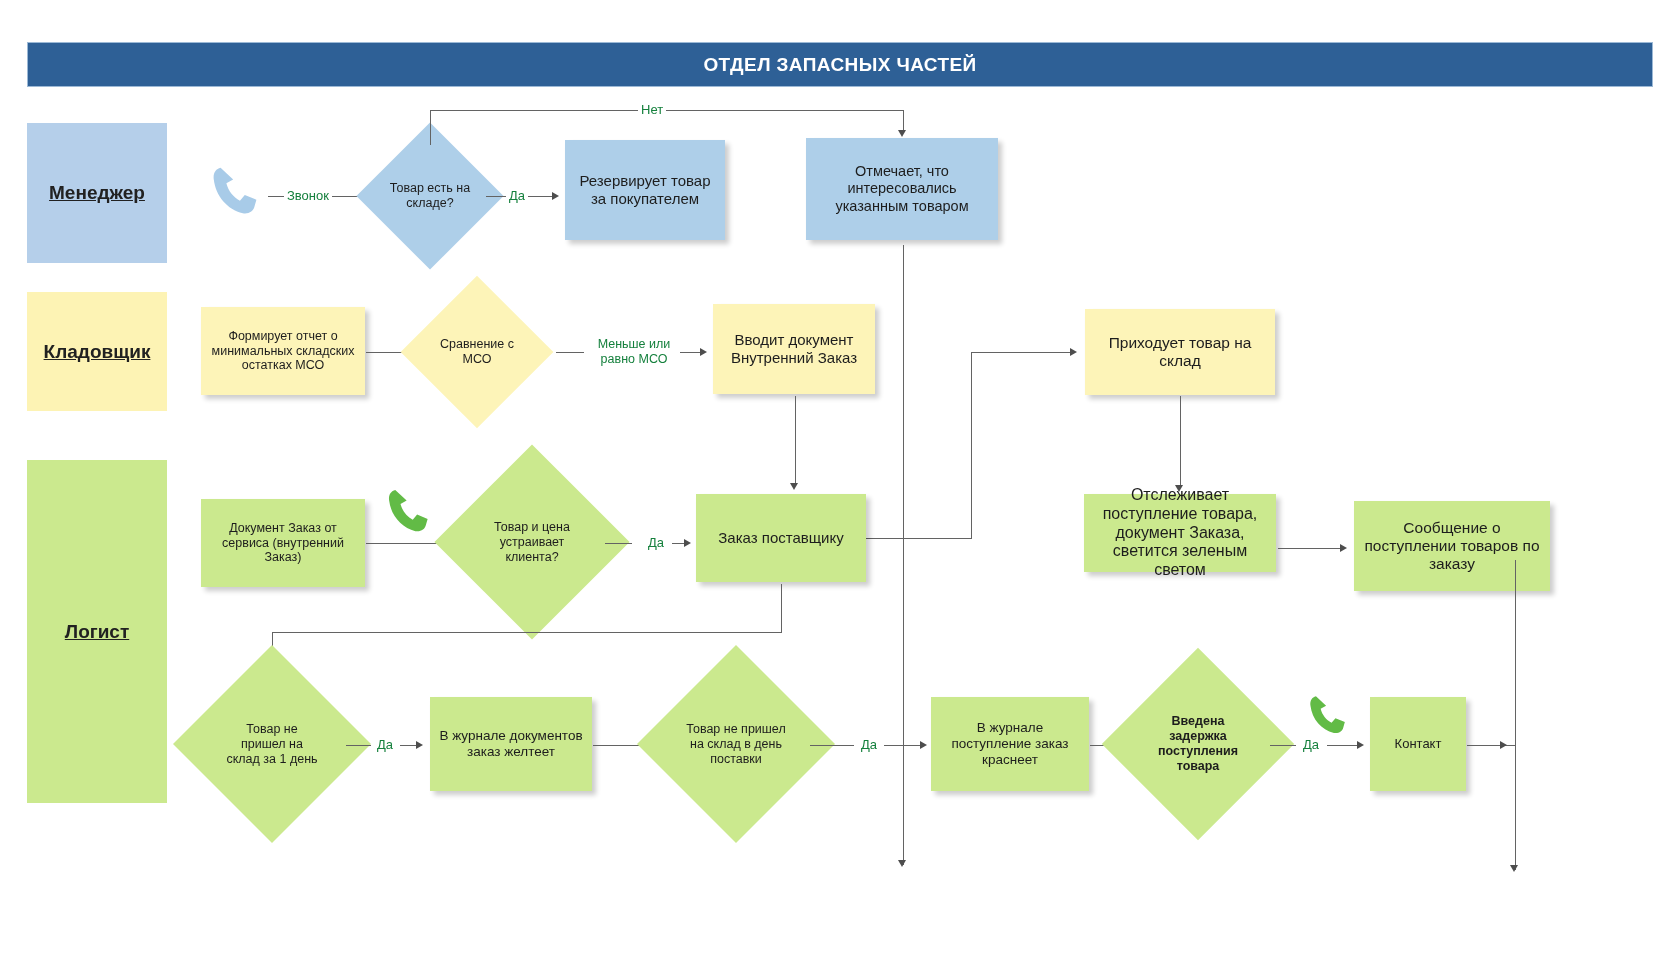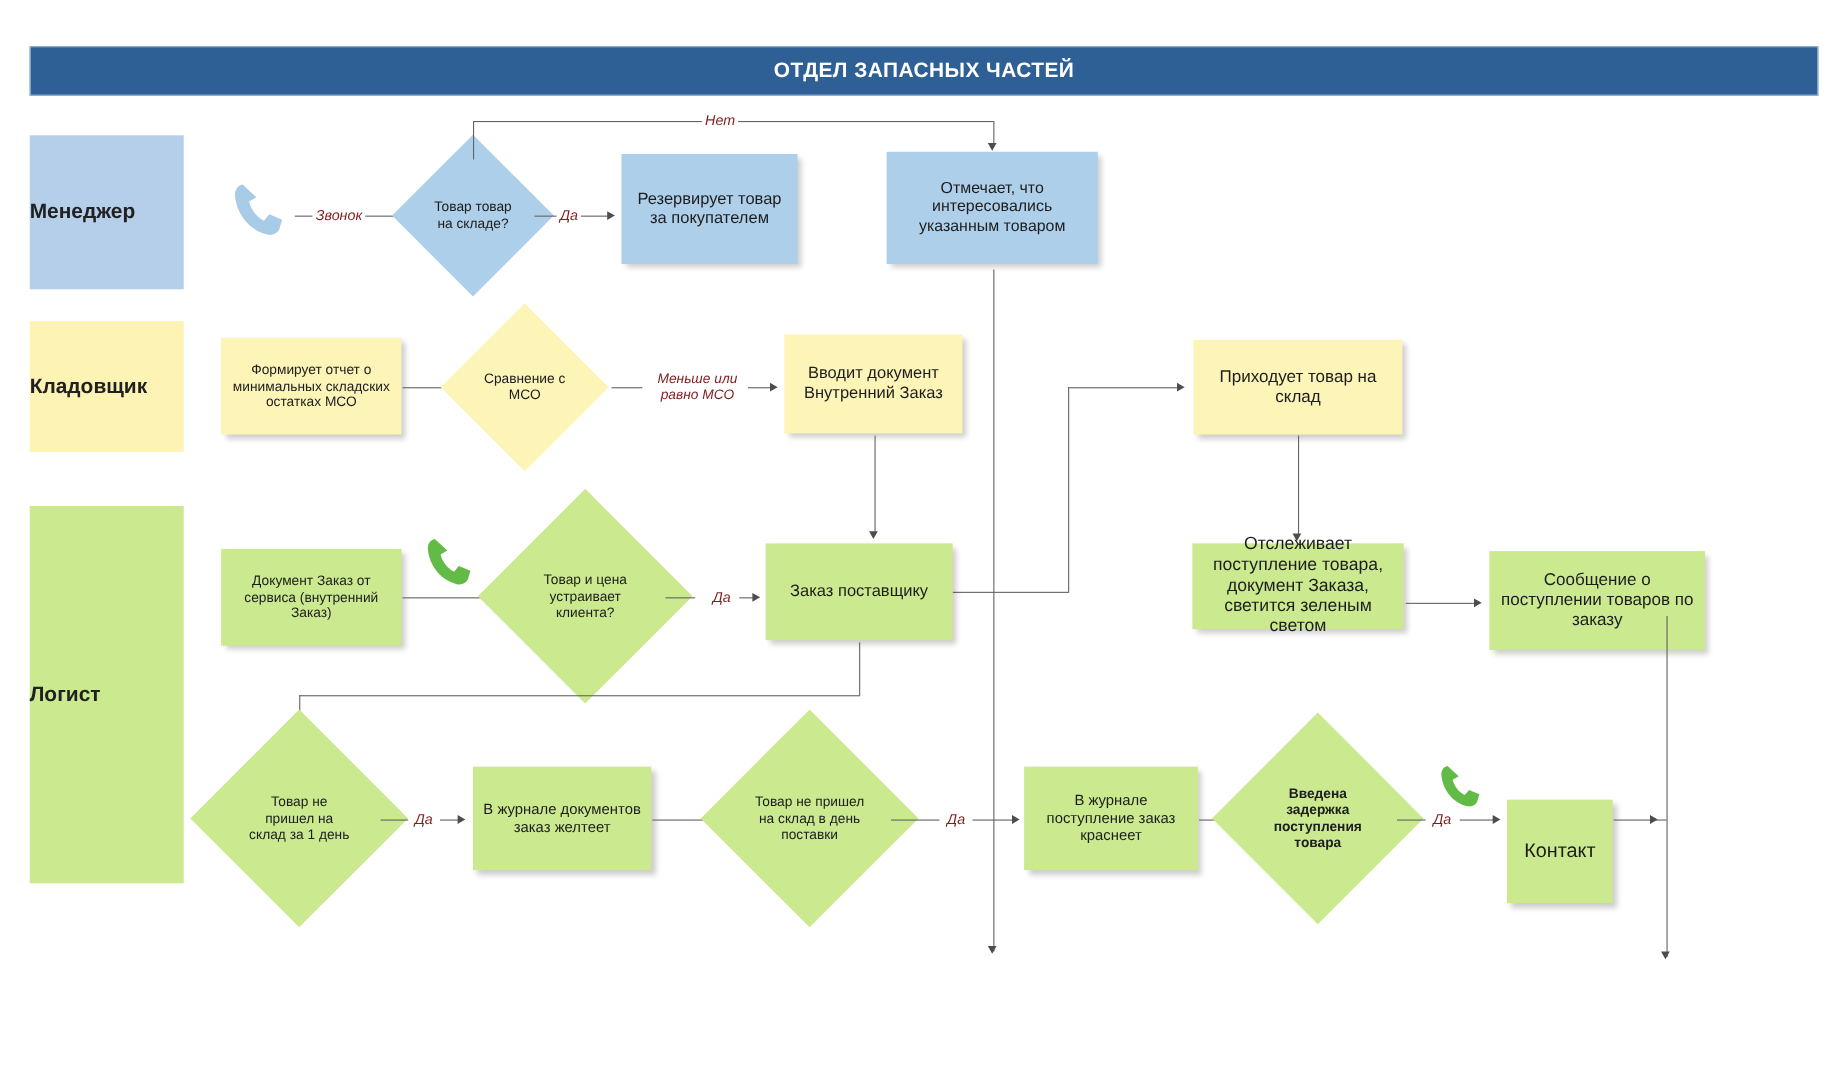--- a/index.html
+++ b/index.html
@@ -28,23 +28,24 @@
   .title-bar .title-text {
     color: #ffffff;
     font-size: 19px;
     font-weight: bold;
     letter-spacing: 0.4px;
   }
 
   
   .lane-label {
     position: absolute;
-    display: flex; align-items: center; justify-content: flex-start;
+    display: flex; align-items: center; justify-content: center;
     font-size: 19px; font-weight: bold; color: #212121;
     text-align: center;
+    text-decoration: underline;
   }
   .lane-manager   { left: 27px;  top: 123px; width: 140px; height: 140px; background: #b5cfea; }
   .lane-storeman  { left: 27px;  top: 292px; width: 140px; height: 119px; background: #fdf3b4; }
   .lane-logist    { left: 27px;  top: 460px; width: 140px; height: 343px; background: #cbe98e; }
 
   
   .node {
     position: absolute;
     display: flex; align-items: center; justify-content: center;
     text-align: center;
@@ -81,25 +82,24 @@
   .arrow {
     position: absolute;
     width: 0; height: 0;
   }
   .arrow-r { border-left: 7px solid #4d4d4d;  border-top: 4.5px solid transparent; border-bottom: 4.5px solid transparent; }
   .arrow-d { border-top: 7px solid #4d4d4d;   border-left: 4.5px solid transparent; border-right: 4.5px solid transparent; }
 
   .edge-label {
     position: absolute;
     font-size: 13px;
-    color: #7f1d1d;
+    color: #15803d;
     background: #ffffff;
     padding: 0 3px;
     white-space: nowrap;
-    font-style: italic;
   }
 
   .phone-icon { position: absolute; }
 </style>
 </head>
 <body>
 
 <div id="canvas">
 
   <div class="title-bar">
@@ -119,21 +119,21 @@
   <svg class="phone-icon" style="left:207px; top:160px;" width="62" height="62" viewBox="0 0 64 64">
     <path d="M14 8 c-5 1 -8 6 -7 12 c2 17 14 31 30 35 c6 1 11 -2 12 -7 l2 -7 l-12 -5 l-5 6 c-7 -4 -12 -10 -14 -18 l7 -4 z" fill="#a8cbe8"></path>
   </svg>
 
   <div class="line-h" style="left:268px; top:196px; width:98px;"></div>
   <span class="edge-label" style="left:284px; top:188px;">Звонок</span>
   <div class="arrow arrow-r" style="left:364px; top:192px;"></div>
 
   <div class="diamond" style="left:378px; top:144px; width:104px; height:104px;">
     <div class="dshape blue"></div>
-    <div class="dtext" style="font-size:12.5px; padding:0 10px;">Товар товар на складе?</div>
+    <div class="dtext" style="font-size:12.5px; padding:0 10px;">Товар есть на складе?</div>
   </div>
 
   <div class="line-h" style="left:486px; top:196px; width:68px;"></div>
   <span class="edge-label" style="left:506px; top:188px;">Да</span>
   <div class="arrow arrow-r" style="left:552px; top:192px;"></div>
 
   <div class="node rect blue" style="left:565px; top:140px; width:160px; height:100px; font-size:15px;">
     <span>Резервирует товар за покупателем</span>
   </div>
 
@@ -268,21 +268,21 @@
 
   <div class="line-h" style="left:1270px; top:745px; width:26px;"></div>
   <span class="edge-label" style="left:1300px; top:737px;">Да</span>
   <div class="line-h" style="left:1327px; top:745px; width:32px;"></div>
   <div class="arrow arrow-r" style="left:1357px; top:741px;"></div>
 
   <svg class="phone-icon" style="left:1305px; top:690px;" width="50" height="50" viewBox="0 0 64 64">
     <path d="M14 8 c-5 1 -8 6 -7 12 c2 17 14 31 30 35 c6 1 11 -2 12 -7 l2 -7 l-12 -5 l-5 6 c-7 -4 -12 -10 -14 -18 l7 -4 z" fill="#62bb46"></path>
   </svg>
 
-  <div class="node rect green" style="left:1370px; top:697px; width:96px; height:94px; font-size:18px;margin-top:30px;">
+  <div class="node rect green" style="left:1370px; top:697px; width:96px; height:94px; font-size:13px;">
     <span>Контакт</span>
   </div>
 
   <div class="line-h" style="left:1467px; top:745px; width:48px;"></div>
   <div class="arrow arrow-r" style="left:1500px; top:741px;"></div>
   <div class="line-v" style="left:1515px; top:560px; height:310px;"></div>
   <div class="arrow arrow-d" style="left:1510px; top:865px;"></div>
 
 </div>
 

